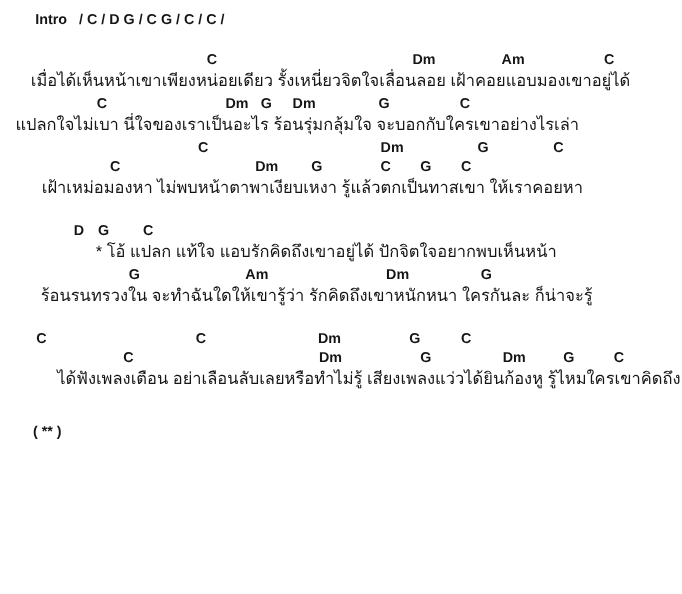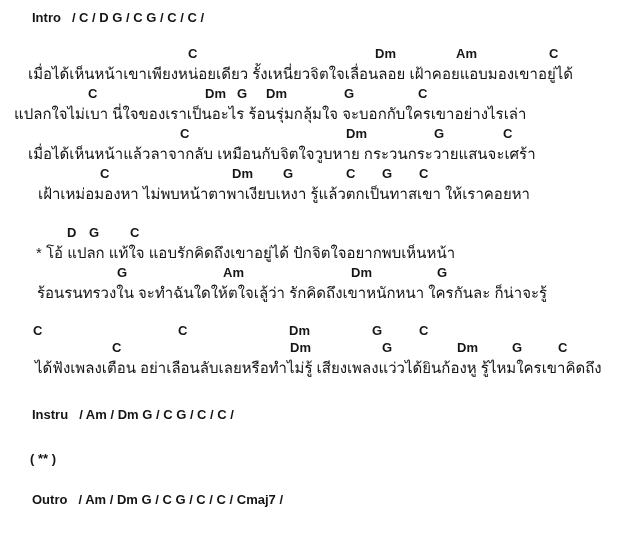--- a/index.html
+++ b/index.html
@@ -65,69 +65,62 @@
           <span class="chord" style="left: 344px;">G</span>
           <span class="chord" style="left: 418px;">C</span>
         </div>
         <div class="lyric-row" style="padding-left: 14px;">แปลกใจไม่เบา นี่ใจของเราเป็นอะไร ร้อนรุ่มกลุ้มใจ จะบอกกับใครเขาอย่างไรเล่า</div>
         <div class="chord-row">
           <span class="chord" style="left: 180px;">C</span>
           <span class="chord" style="left: 346px;">Dm</span>
           <span class="chord" style="left: 434px;">G</span>
           <span class="chord" style="left: 503px;">C</span>
         </div>
-        <div class="lyric-row" style="padding-left: 28px;">เมื่อได้เห็นหน้าแล้วลาจากลับ เหมือนกับจิตใจวูบหาย กระวนกระวายแสนจะเศร้า</div>
         <div class="chord-row">
           <span class="chord" style="left: 100px;">C</span>
           <span class="chord" style="left: 232px;">Dm</span>
           <span class="chord" style="left: 283px;">G</span>
           <span class="chord" style="left: 346px;">C</span>
           <span class="chord" style="left: 382px;">G</span>
           <span class="chord" style="left: 419px;">C</span>
         </div>
         <div class="lyric-row" style="padding-left: 38px;">เฝ้าเหม่อมองหา ไม่พบหน้าตาพาเงียบเหงา รู้แล้วตกเป็นทาสเขา ให้เราคอยหา</div>
       </div>
       <div class="block">
         <div class="chord-row">
           <span class="chord" style="left: 67px;">D</span>
           <span class="chord" style="left: 89px;">G</span>
           <span class="chord" style="left: 130px;">C</span>
         </div>
-        <div class="lyric-row" style="padding-left: 36px;">* โอ้ แปลก แท้ใจ แอบรักคิดถึงเขาอยู่ได้ ปักจิตใจอยากพบเห็นหน้า</div>
+        <div class="lyric-row" style="padding-left: 87px;">* โอ้ แปลก แท้ใจ แอบรักคิดถึงเขาอยู่ได้ ปักจิตใจอยากพบเห็นหน้า</div>
         <div class="chord-row">
           <span class="chord" style="left: 117px;">G</span>
           <span class="chord" style="left: 223px;">Am</span>
           <span class="chord" style="left: 351px;">Dm</span>
           <span class="chord" style="left: 437px;">G</span>
         </div>
-        <div class="lyric-row" style="padding-left: 37px;">ร้อนรนทรวงใน จะทำฉันใดให้ตใจเลู้ว่า รักคิดถึงเขาหนักหนา ใครกันละ ก็น่าจะรู้</div>
+        <div class="lyric-row" style="padding-left: 37px;">ร้อนรนทรวงใน จะทำฉันใดให้เขารู้ว่า รักคิดถึงเขาหนักหนา ใครกันละ ก็น่าจะรู้</div>
       </div>
       <div class="block">
         <div class="chord-row">
           <span class="chord" style="left: 33px;">C</span>
           <span class="chord" style="left: 178px;">C</span>
           <span class="chord" style="left: 289px;">Dm</span>
           <span class="chord" style="left: 372px;">G</span>
           <span class="chord" style="left: 419px;">C</span>
         </div>
         <div class="chord-row">
           <span class="chord" style="left: 112px;">C</span>
           <span class="chord" style="left: 290px;">Dm</span>
           <span class="chord" style="left: 382px;">G</span>
           <span class="chord" style="left: 457px;">Dm</span>
           <span class="chord" style="left: 512px;">G</span>
           <span class="chord" style="left: 558px;">C</span>
         </div>
-        <div class="lyric-row" style="padding-left: 35px;">ได้ฟังเพลงเตือน อย่าเลือนลับเลยหรือทำไม่รู้ เสียงเพลงแว่วได้ยินก้องหู รู้ไหมใครเขาคิดถึง</div>
+        <div class="lyric-row" style="padding-left: 52px;">ได้ฟังเพลงเตือน อย่าเลือนลับเลยหรือทำไม่รู้ เสียงเพลงแว่วได้ยินก้องหู รู้ไหมใครเขาคิดถึง</div>
       </div>
     </div>
 
-  <div class="section-line mt-instru">
-    <span>Instru</span><span class="section-chords">/ Am / Dm G / C G / C / C /</span>
-  </div>
 
   <div class="section-line mt-repeat">( ** )</div>
 
-  <div class="section-line mt-outro">
-    <span>Outro</span><span class="section-chords">/ Am / Dm G / C G / C / C / Cmaj7 /</span>
-  </div>
 
 </div>
 
 </body></html>

